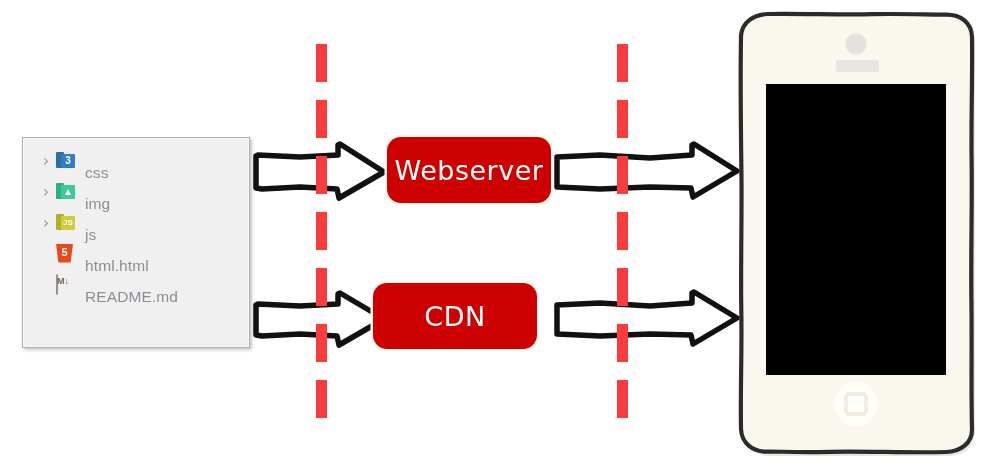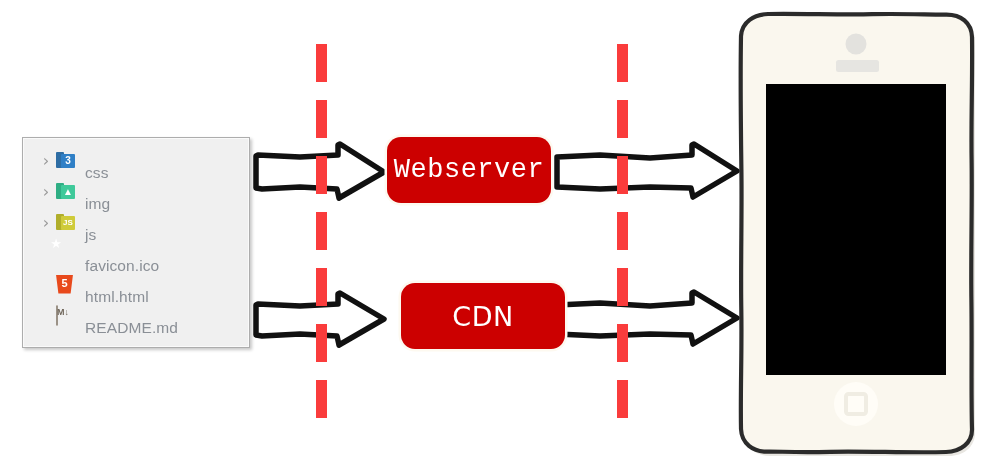--- a/index.html
+++ b/index.html
@@ -77,22 +77,22 @@
 
   
   .node{
     position:absolute;background:#CC0000;border-radius:14px;
     display:flex;align-items:center;justify-content:center;
     color:#FFFFFF;font-size:27px;
     font-family:"DejaVu Sans", sans-serif;
     letter-spacing:.5px;
     box-shadow:0 0 0 2.5px #FDF9F0;
   }
-  #node-webserver{left:387px;top:137px;width:164px;height:66px;font-family:Liberation Mono, monospace;}
-  #node-cdn{left:401px;top:283px;width:164px;height:66px;text-align:right;}
+  #node-webserver{left:387px;top:137px;width:164px;height:66px;}
+  #node-cdn{left:373px;top:283px;width:164px;height:66px;text-align:right;}
 
   
   .dashline{position:absolute;width:11px;}
   .dash{width:11px;height:38px;background:#FA3C3C;margin-bottom:18px;}
   #boundary-1{left:316px;top:44px;}
   #boundary-2{left:617px;top:44px;}
 </style>
 </head>
 <body>
 
@@ -190,27 +190,20 @@
         <span class="chev">›</span>
         <span class="ic">
           <span class="folder js">
             <span class="back"></span><span class="front"></span>
             <span class="glyph" style="font-size:8px">JS</span>
           </span>
         </span>
         <span class="label">js</span>
       </div>
 
-      <div class="row">
-        <span class="chev blank"></span>
-        <span class="ic">
-          <span class="fav"><span class="star">★</span></span>
-        </span>
-        <span class="label">favicon.ico</span>
-      </div>
 
       <div class="row">
         <span class="chev blank"></span>
         <span class="ic">
           <span class="h5"><span class="sh"></span><span class="n">5</span></span>
         </span>
         <span class="label">html.html</span>
       </div>
 
       <div class="row">

